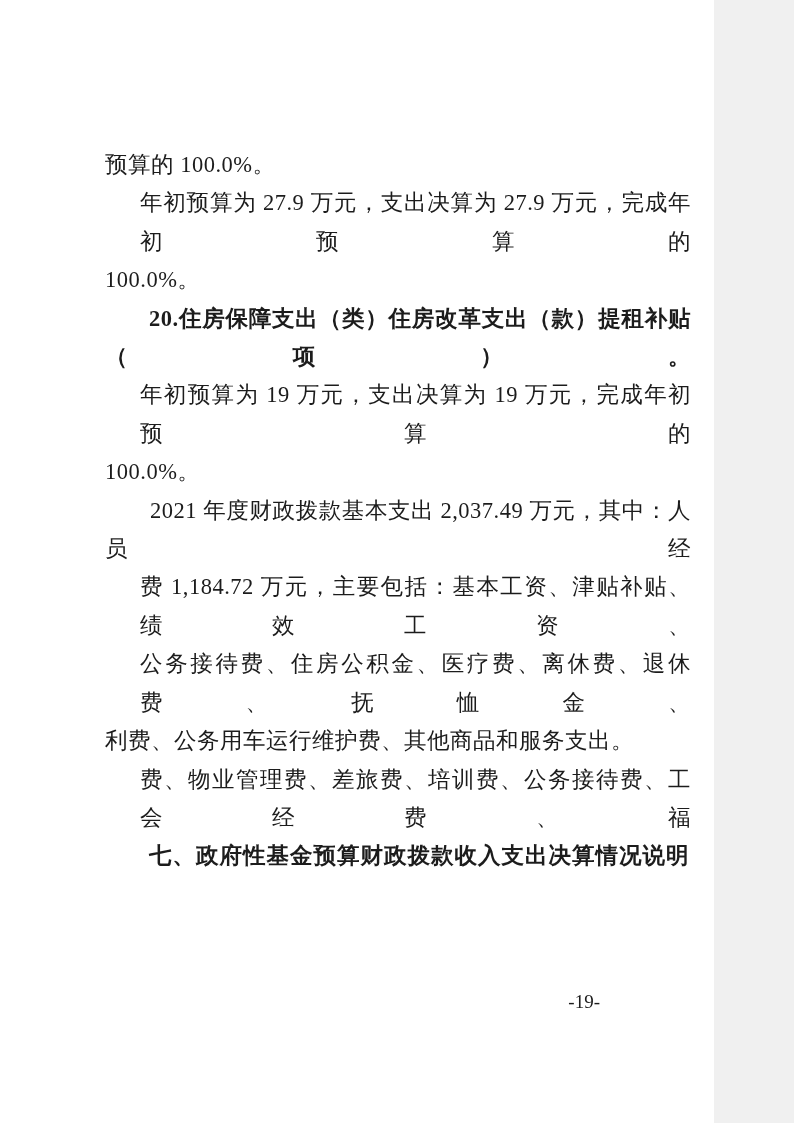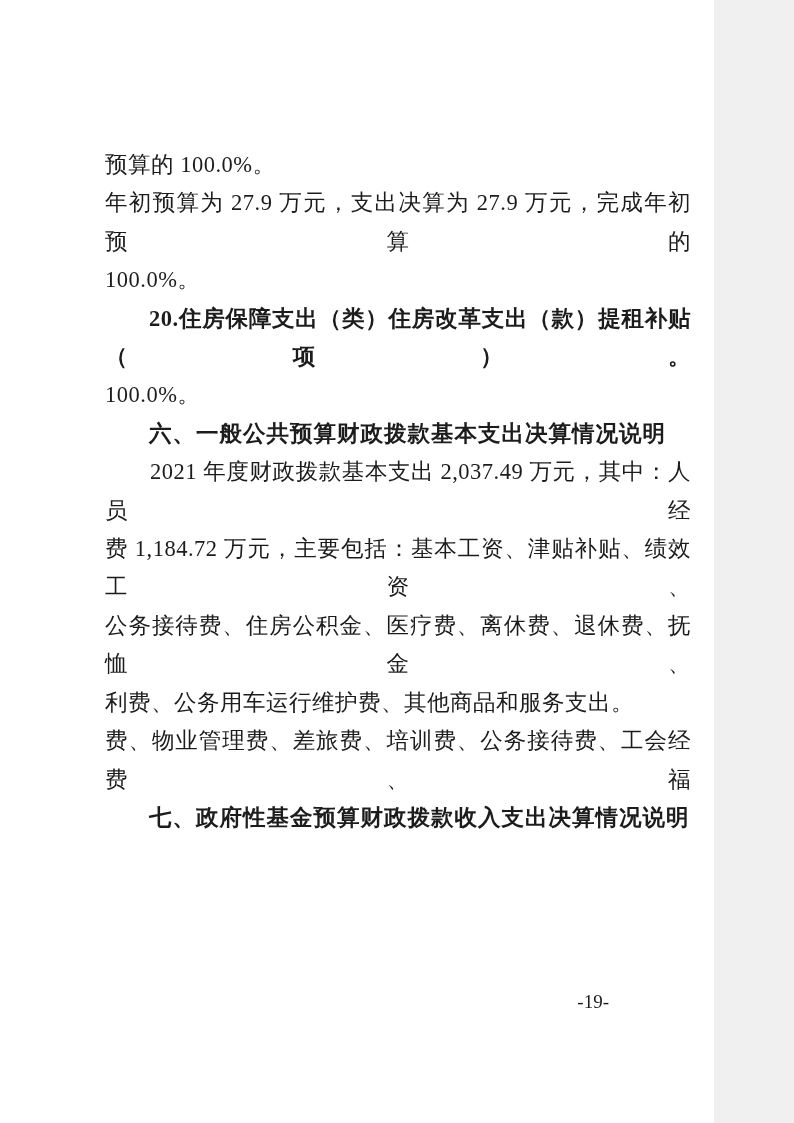--- a/index.html
+++ b/index.html
@@ -35,20 +35,21 @@
     letter-spacing: 0.5px;
   }
   
   .t-para-end {
     text-align: left;
   }
   
   .t-para-full {
     text-align: justify;
     text-align-last: justify;
+    margin-left: 35px;
   }
   
   .t-para-first-full {
     text-align: justify;
     text-align-last: justify;
     text-indent: 45px;
   }
   
   .t-item-full {
     font-weight: bold;
@@ -59,39 +60,39 @@
   }
   
   .t-heading {
     font-weight: bold;
     font-family: "Liberation Sans", "DejaVu Sans", sans-serif;
     text-indent: 44px;
     letter-spacing: 1px;
   }
   .page-number {
     position: absolute;
-    right: 105px;
+    right: 114px;
     top: 990px;
     font-size: 19px;
     line-height: 24px;
     font-family: "Liberation Serif", "DejaVu Serif", serif;
     color: #1c1c1c;
   }
 </style>
 </head>
 <body>
 
 <div class="page">
   <div class="content">
       <div class="line t-para-end">预算的 100.0%。</div>
       <div class="line t-para-full">年初预算为 27.9 万元，支出决算为 27.9 万元，完成年初预算的</div>
       <div class="line t-para-end">100.0%。</div>
       <div class="line t-item-full">20.住房保障支出（类）住房改革支出（款）提租补贴（项）。</div>
+      <div class="line t-para-full">年初预算为 19 万元，支出决算为 19 万元，完成年初预算的</div>
       <div class="line t-para-end">100.0%。</div>
-      <div class="line t-heading">六、一般公共预算财政拨款基本支出决算情况说明</div>
       <div class="line t-para-first-full">2021 年度财政拨款基本支出 2,037.49 万元，其中：人员经</div>
       <div class="line t-para-full">费 1,184.72 万元，主要包括：基本工资、津贴补贴、绩效工资、</div>
       <div class="line t-para-full">公务接待费、住房公积金、医疗费、离休费、退休费、抚恤金、</div>
       <div class="line t-para-end">利费、公务用车运行维护费、其他商品和服务支出。</div>
       <div class="line t-para-full">费、物业管理费、差旅费、培训费、公务接待费、工会经费、福</div>
       <div class="line t-heading">七、政府性基金预算财政拨款收入支出决算情况说明</div>
     </div>
   <div class="page-number">-19-</div>
 </div>
 

